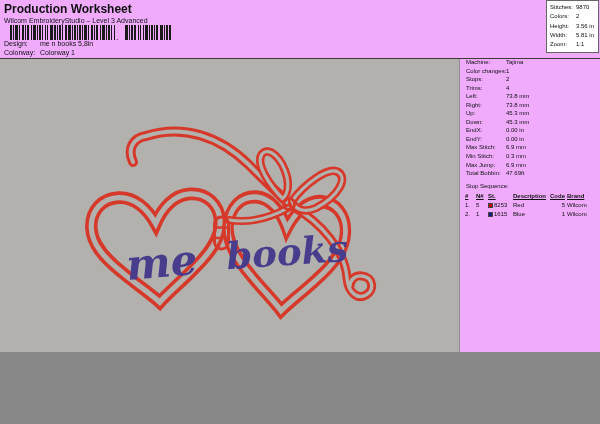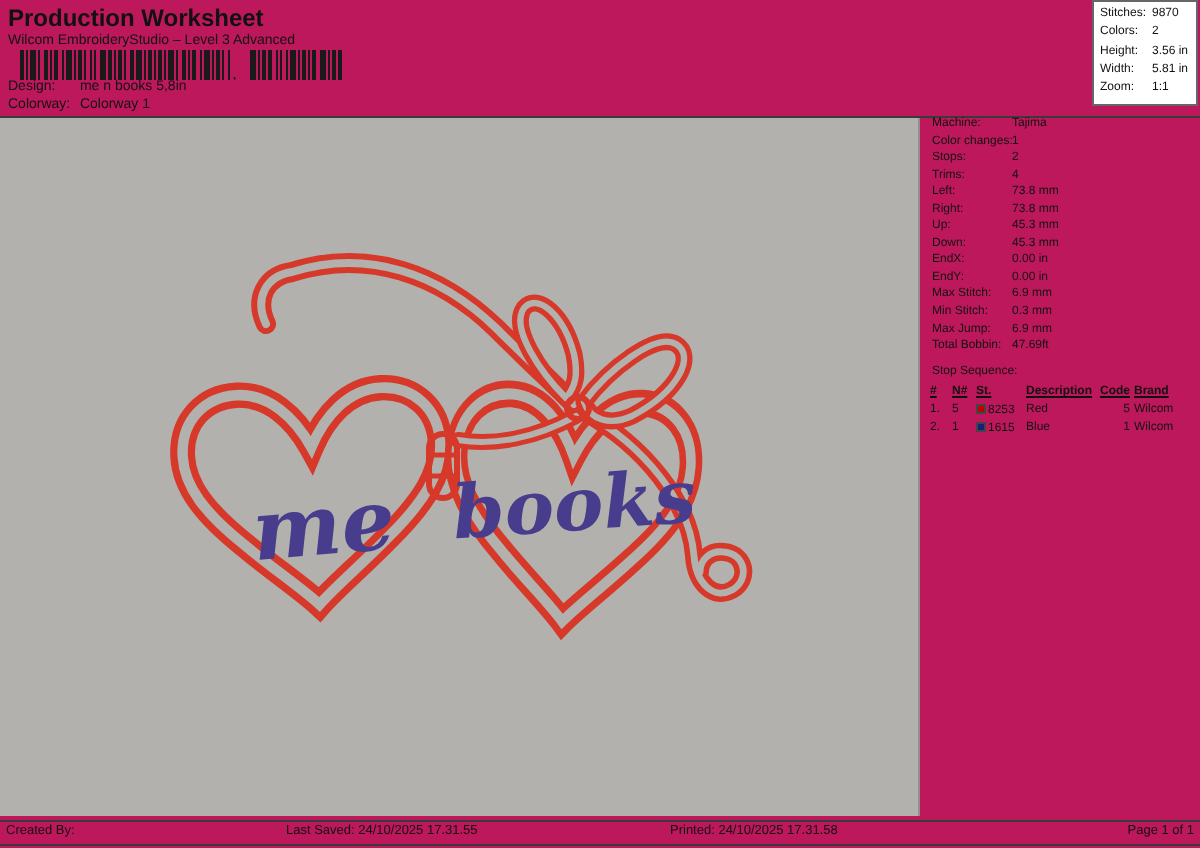--- a/index.html
+++ b/index.html
@@ -1,18 +1,18 @@
 <!DOCTYPE html>
 <html><head>
 <meta charset="utf-8">
 <style>
   * { margin:0; padding:0; box-sizing:border-box; }
   body { background:#888; }
   .page {
-    position:relative; width:600px; height:424px; background:#be185d;
+    position:relative; width:600px; height:352px; background:#f0abfc;
     font-family:"Liberation Sans", sans-serif; color:#111; overflow:hidden;
     margin:0 auto;
   }
   
   .title   { position:absolute; left:4px; top:2px;  font-size:12px; font-weight:bold; }
   .subtitle{ position:absolute; left:4px; top:17px; font-size:7px; }
   .barcode { position:absolute; left:9px; top:25px; }
   .meta-row{ position:absolute; left:4px; font-size:7px; white-space:nowrap; }
   .meta-row .lbl { display:inline-block; width:34px; }
   .row-design   { top:40px; }

